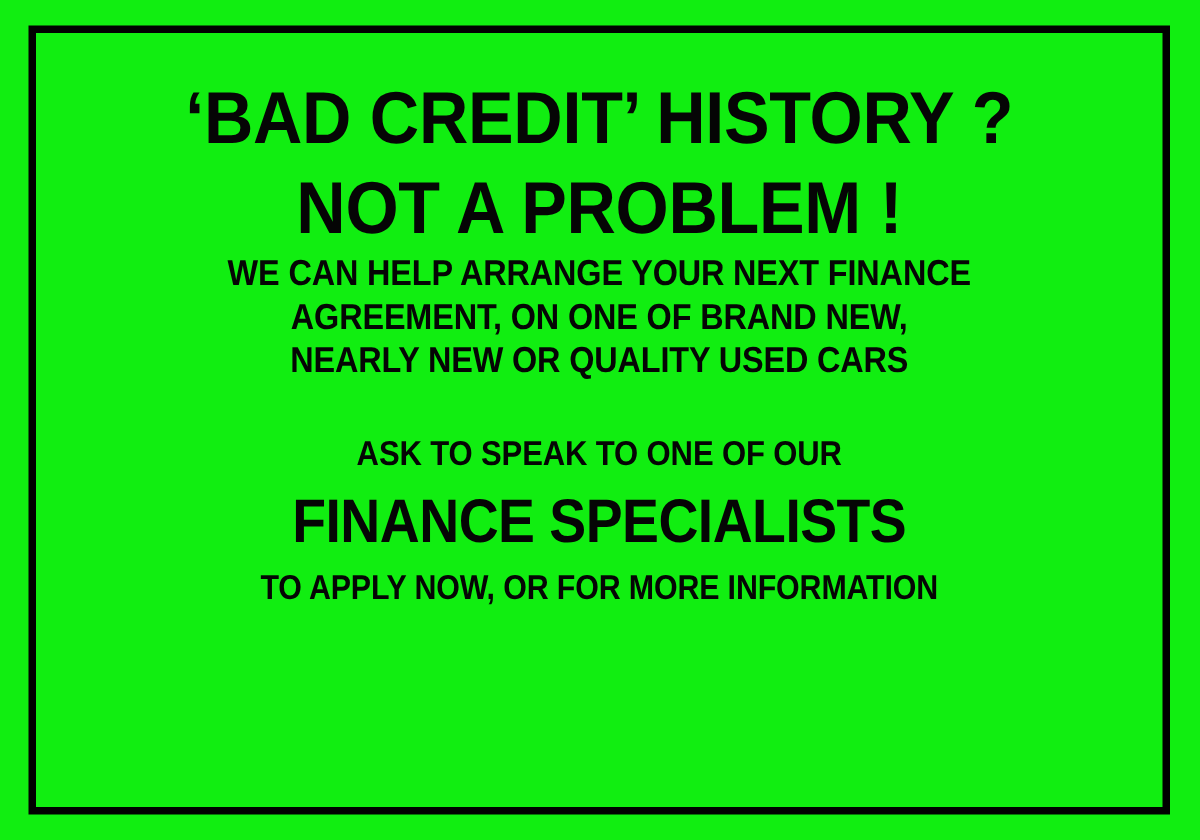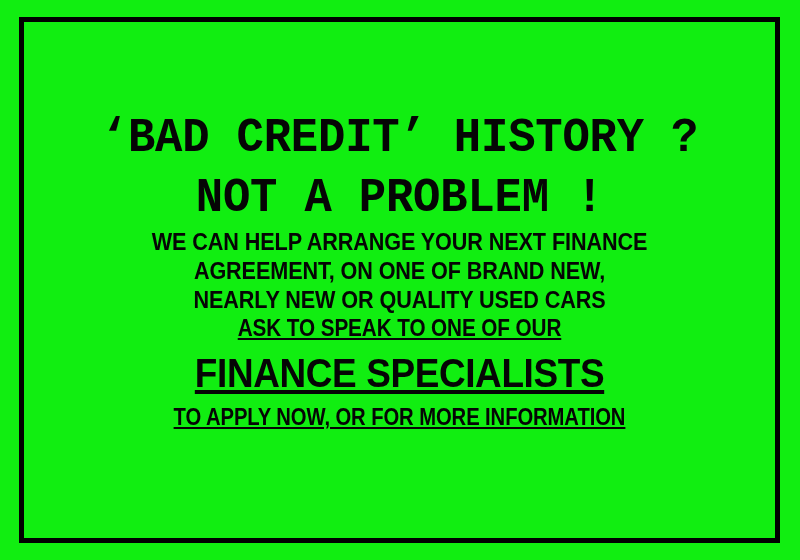--- a/index.html
+++ b/index.html
@@ -39,23 +39,22 @@
     box-sizing: border-box;
     display: flex;
     flex-direction: column;
     align-items: center;
     color: #050505;
     text-align: center;
   }
 
   
   .headline {
-    margin-top: 87px;
+    margin-top: 28px;
     width: 100%;
-    font-family: Liberation Mono, monospace;
   }
   .headline-line {
     display: block;
     font-size: 49px;
     line-height: 58px;
     font-weight: 700;
     letter-spacing: -0.2px;
     transform: scaleX(0.93);
     white-space: nowrap;
   }
@@ -72,22 +71,22 @@
     font-size: 24px;
     line-height: 29px;
     font-weight: 700;
     letter-spacing: -0.1px;
     transform: scaleX(0.9);
     white-space: nowrap;
   }
 
   
   .cta-block {
+    margin-top: 33px;
     width: 100%;
-    text-decoration: underline;
   }
   .cta-lead {
     display: block;
     font-size: 23px;
     line-height: 28px;
     font-weight: 700;
     letter-spacing: -0.1px;
     transform: scaleX(0.9);
     white-space: nowrap;
   }

